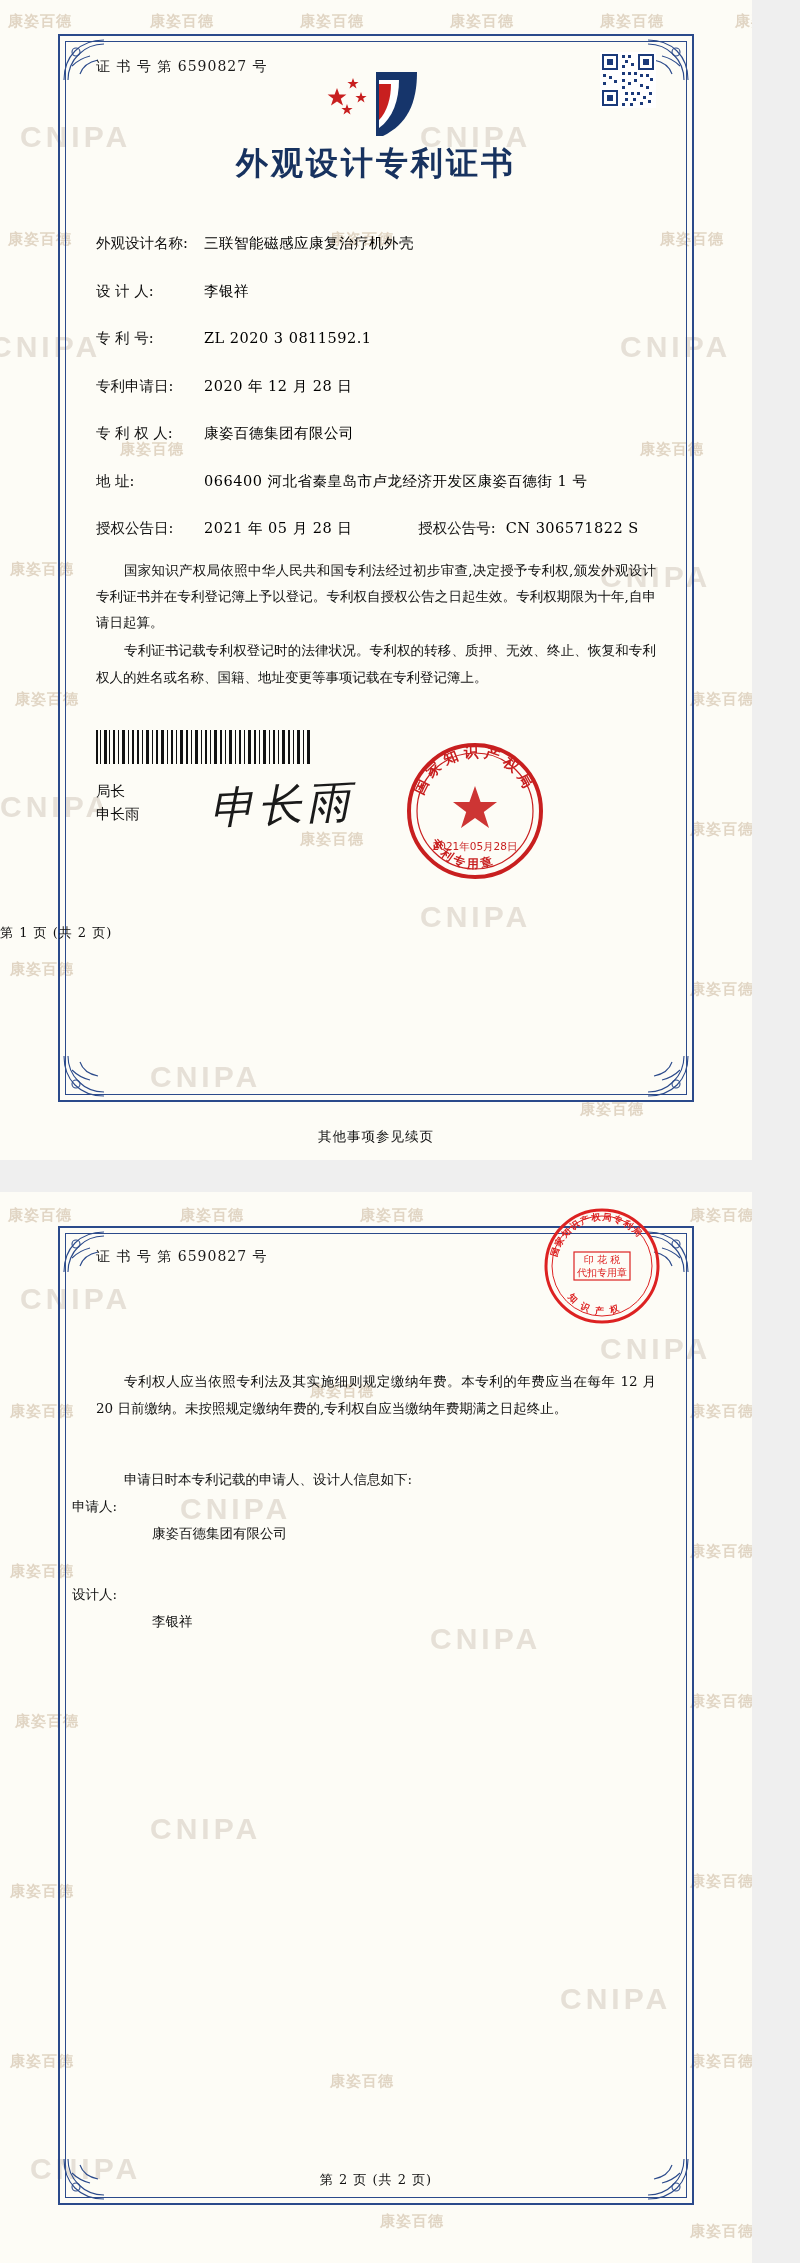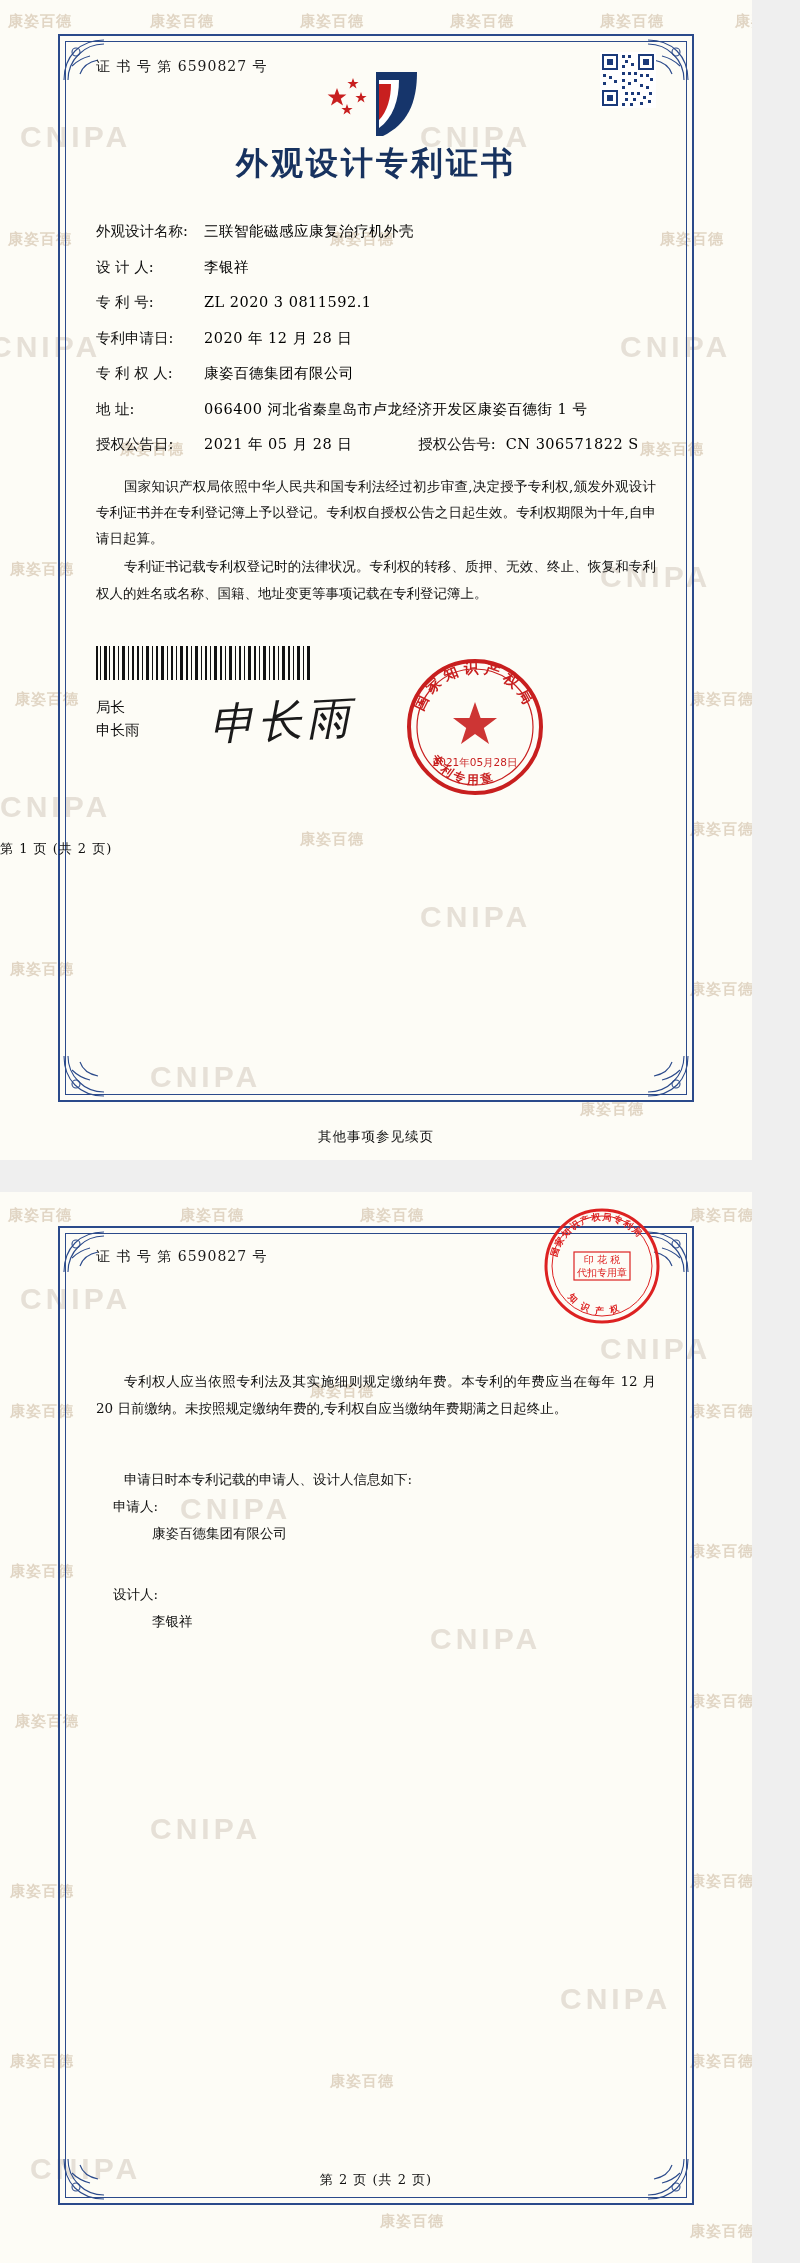--- a/index.html
+++ b/index.html
@@ -107,20 +107,21 @@
   .frow{
     display:flex;
     align-items:baseline;
     margin-bottom:21px;
   }
   .flabel{
     width:108px;
     flex:0 0 108px;
     letter-spacing:0px;
     color:#111;
+    margin-top:12px;
   }
   .fvalue{
     color:#000000;
     letter-spacing:.5px;
   }
   .frow.two .fvalue{flex:0 0 auto;}
   .frow.two .flabel2{
     margin-left:66px;
     flex:0 0 auto;
     letter-spacing:0;
@@ -210,21 +211,21 @@
   }
   .p2-sub{
     padding:0 96px;
     margin-top:44px;
     font-size:13.5px;
     color:#111;
     text-indent:28px;
     line-height:2.0;
   }
   .p2-line{
-    padding:0 85px;
+    padding:0 44px;
     font-size:13.5px;
     color:#111;
     text-indent:28px;
     line-height:2.0;
   }
   .p2-val{
     padding:0 96px;
     font-size:13.5px;
     color:#111;
     text-indent:56px;

